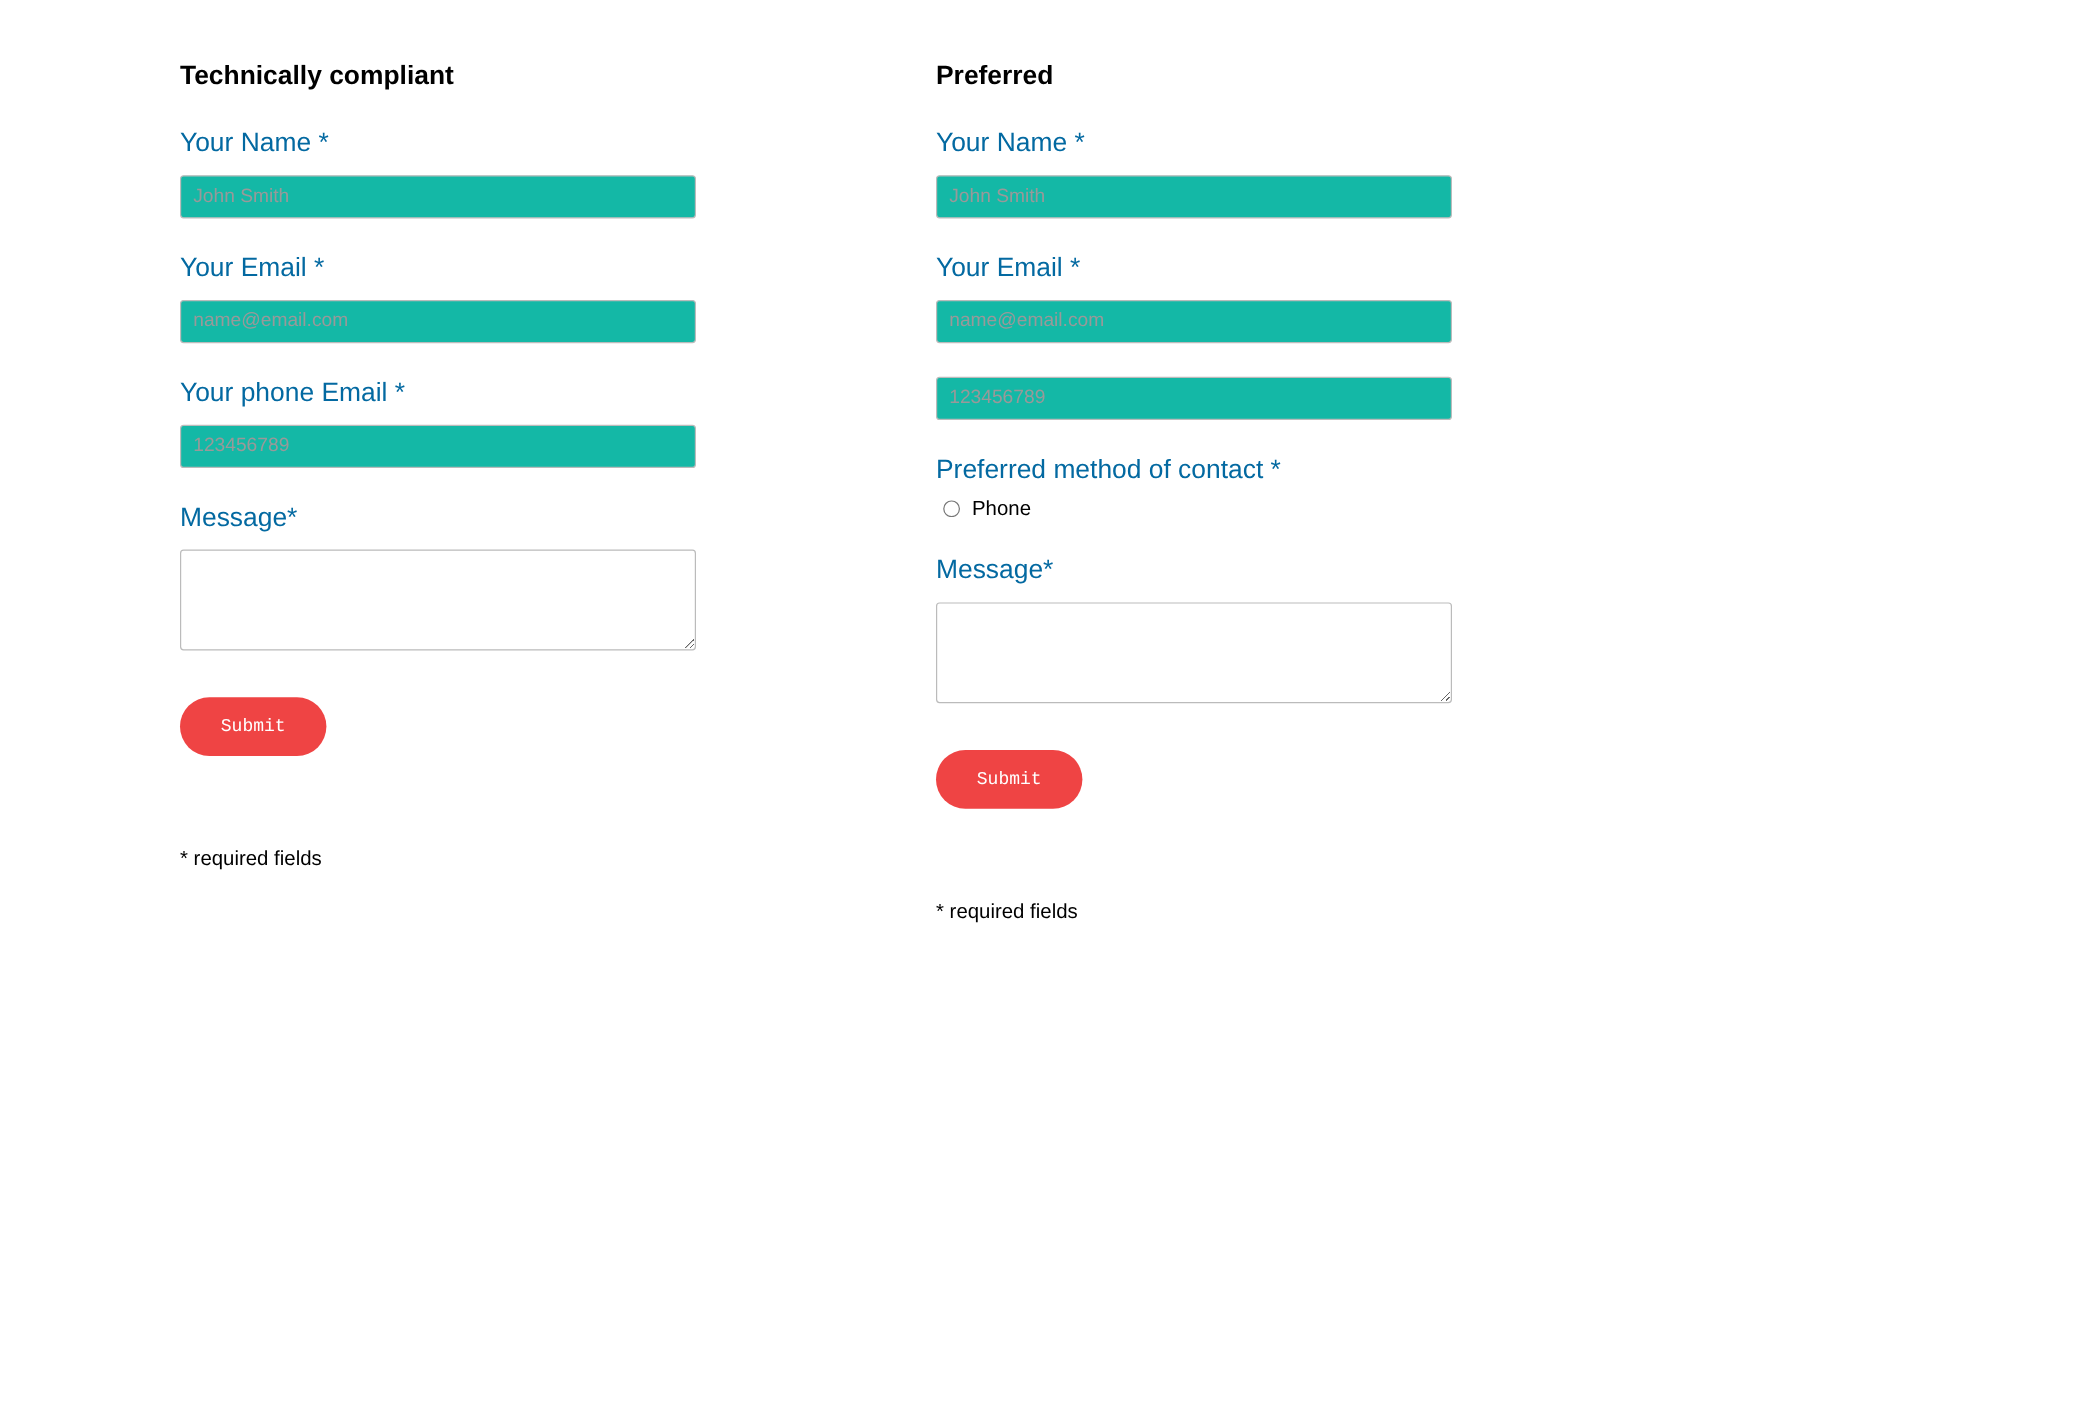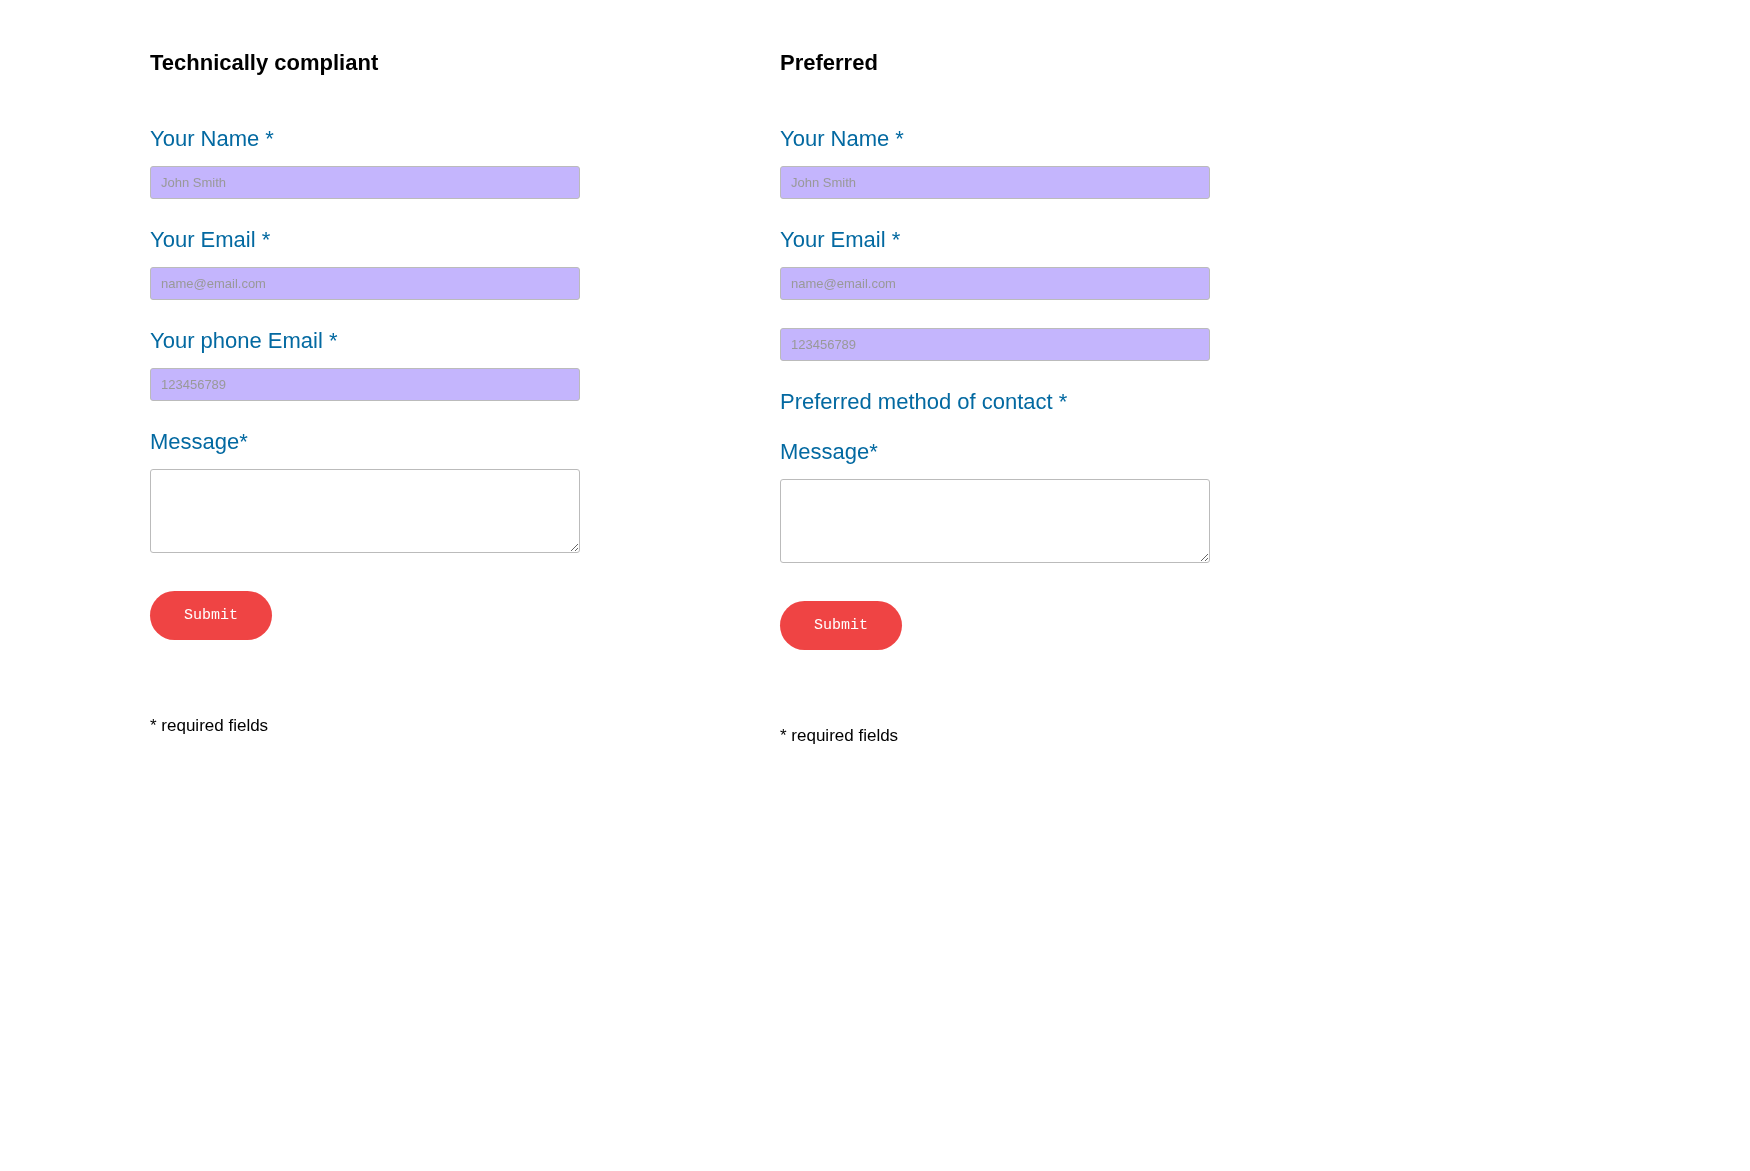--- a/index.html
+++ b/index.html
@@ -17,40 +17,40 @@
       display: flex;
       gap: 200px;
     }
     .form-column {
       flex: 1;
       max-width: 430px;
     }
     .form-title {
       font-size: 22px;
       font-weight: 700;
-      margin-bottom: 50px;
+      margin-bottom: 30px;
       color: #000;
     }
     .field-group {
       margin-bottom: 28px;
     }
     .field-label {
       display: block;
       font-size: 22px;
       font-weight: 400;
       margin-bottom: 14px;
       color: #0369a1;
     }
     .text-input {
       width: 100%;
       padding: 8px 10px;
-      font-size: 13px;
+      font-size: 16px;
       border: 1px solid #bbb;
       border-radius: 3px;
-      background: #c4b5fd;
+      background: #14b8a6;
       color: #333;
       font-family: inherit;
     }
     .text-input::placeholder {
       color: #999;
     }
     .textarea-input {
       width: 100%;
       height: 84px;
       padding: 8px 10px;
@@ -144,20 +144,24 @@
       <input type="text" class="text-input" placeholder="name@email.com" style="">
     </div>
 
     <div class="field-group">
       <input type="text" class="text-input" placeholder="123456789" style="">
     </div>
 
     <div class="field-group">
       <label class="field-label">Preferred method of contact *</label>
       <div class="radio-group">
+        <div class="radio-item">
+          <input type="radio" name="contact-right" class="radio-input" style="">
+          <span class="radio-label">Phone</span>
+        </div>
       </div>
     </div>
 
     <div class="field-group">
       <label class="field-label">Message*</label>
       <textarea class="textarea-input" style=""></textarea>
     </div>
 
     <button class="submit-button">Submit</button>
 

